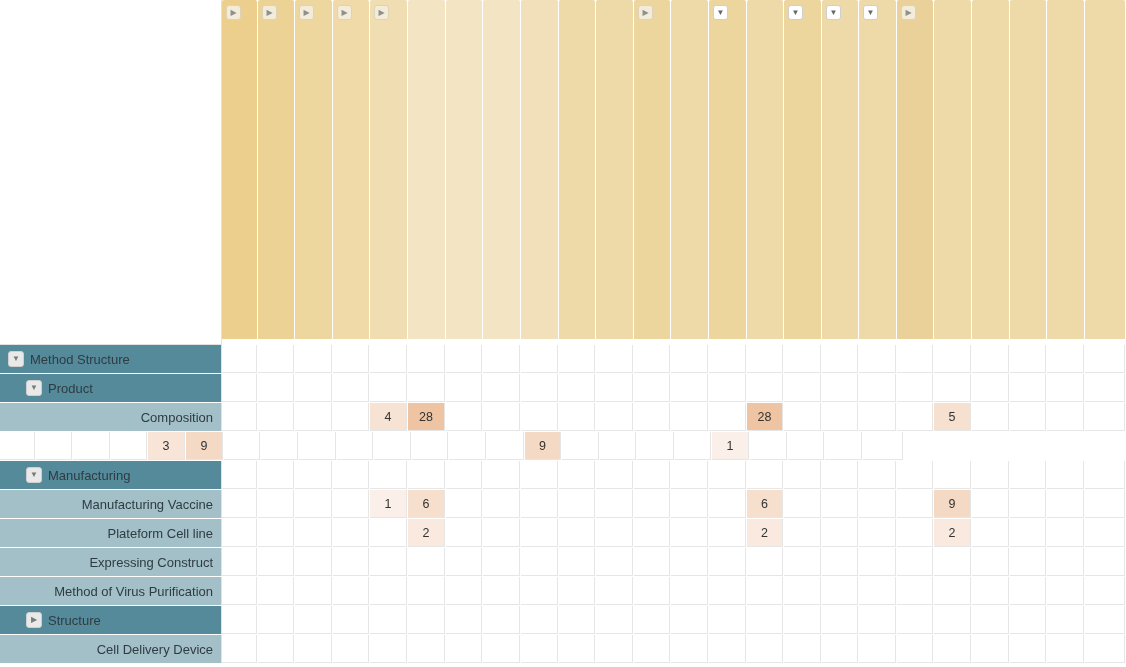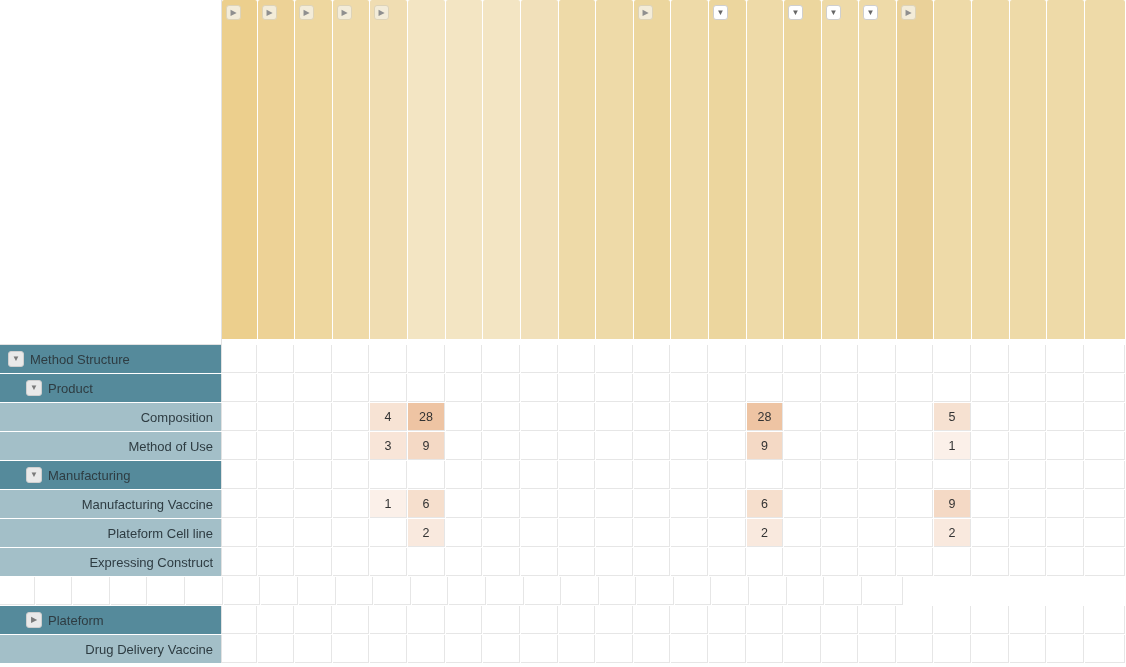--- a/index.html
+++ b/index.html
@@ -188,23 +188,20 @@
           <div class="cell" style="width: 37px; background: rgb(255, 255, 255);"></div>
           <div class="cell" style="width: 36px; background: rgb(255, 255, 255);"></div>
           <div class="cell" style="width: 37px; background: rgb(246, 225, 209);">5</div>
           <div class="cell" style="width: 37px; background: rgb(255, 255, 255);"></div>
           <div class="cell" style="width: 36px; background: rgb(255, 255, 255);"></div>
           <div class="cell" style="width: 37px; background: rgb(255, 255, 255);"></div>
           <div class="cell" style="width: 40px; background: rgb(255, 255, 255);"></div>
         </div>
       </div>
       <div class="row">
-        <div class="rowlabel lvl2">
-          <span class="rlbl">Method of Use</span>
-        </div>
         <div class="cells">
           <div class="cell" style="width: 35px; background: rgb(255, 255, 255);"></div>
           <div class="cell" style="width: 36px; background: rgb(255, 255, 255);"></div>
           <div class="cell" style="width: 37px; background: rgb(255, 255, 255);"></div>
           <div class="cell" style="width: 36px; background: rgb(255, 255, 255);"></div>
           <div class="cell" style="width: 37px; background: rgb(248, 229, 216);">3</div>
           <div class="cell" style="width: 37px; background: rgb(244, 217, 197);">9</div>
           <div class="cell" style="width: 36px; background: rgb(255, 255, 255);"></div>
           <div class="cell" style="width: 37px; background: rgb(255, 255, 255);"></div>
           <div class="cell" style="width: 37px; background: rgb(255, 255, 255);"></div>
@@ -344,20 +341,23 @@
           <div class="cell" style="width: 37px; background: rgb(255, 255, 255);"></div>
           <div class="cell" style="width: 36px; background: rgb(255, 255, 255);"></div>
           <div class="cell" style="width: 37px; background: rgb(255, 255, 255);"></div>
           <div class="cell" style="width: 37px; background: rgb(255, 255, 255);"></div>
           <div class="cell" style="width: 36px; background: rgb(255, 255, 255);"></div>
           <div class="cell" style="width: 37px; background: rgb(255, 255, 255);"></div>
           <div class="cell" style="width: 40px; background: rgb(255, 255, 255);"></div>
         </div>
       </div>
       <div class="row">
+        <div class="rowlabel lvl2">
+          <span class="rlbl">Method of Virus Purification</span>
+        </div>
         <div class="cells">
           <div class="cell" style="width: 35px; background: rgb(255, 255, 255);"></div>
           <div class="cell" style="width: 36px; background: rgb(255, 255, 255);"></div>
           <div class="cell" style="width: 37px; background: rgb(255, 255, 255);"></div>
           <div class="cell" style="width: 36px; background: rgb(255, 255, 255);"></div>
           <div class="cell" style="width: 37px; background: rgb(255, 255, 255);"></div>
           <div class="cell" style="width: 37px; background: rgb(255, 255, 255);"></div>
           <div class="cell" style="width: 36px; background: rgb(255, 255, 255);"></div>
           <div class="cell" style="width: 37px; background: rgb(255, 255, 255);"></div>
           <div class="cell" style="width: 37px; background: rgb(255, 255, 255);"></div>
@@ -374,21 +374,21 @@
           <div class="cell" style="width: 37px; background: rgb(255, 255, 255);"></div>
           <div class="cell" style="width: 37px; background: rgb(255, 255, 255);"></div>
           <div class="cell" style="width: 36px; background: rgb(255, 255, 255);"></div>
           <div class="cell" style="width: 37px; background: rgb(255, 255, 255);"></div>
           <div class="cell" style="width: 40px; background: rgb(255, 255, 255);"></div>
         </div>
       </div>
       <div class="row">
         <div class="rowlabel lvl1">
           <span class="rtri">▶</span>
-          <span class="rlbl">Plateform</span>
+          <span class="rlbl">Structure</span>
         </div>
         <div class="cells">
           <div class="cell" style="width: 35px; background: rgb(255, 255, 255);"></div>
           <div class="cell" style="width: 36px; background: rgb(255, 255, 255);"></div>
           <div class="cell" style="width: 37px; background: rgb(255, 255, 255);"></div>
           <div class="cell" style="width: 36px; background: rgb(255, 255, 255);"></div>
           <div class="cell" style="width: 37px; background: rgb(255, 255, 255);"></div>
           <div class="cell" style="width: 37px; background: rgb(255, 255, 255);"></div>
           <div class="cell" style="width: 36px; background: rgb(255, 255, 255);"></div>
           <div class="cell" style="width: 37px; background: rgb(255, 255, 255);"></div>
@@ -405,21 +405,21 @@
           <div class="cell" style="width: 36px; background: rgb(255, 255, 255);"></div>
           <div class="cell" style="width: 37px; background: rgb(255, 255, 255);"></div>
           <div class="cell" style="width: 37px; background: rgb(255, 255, 255);"></div>
           <div class="cell" style="width: 36px; background: rgb(255, 255, 255);"></div>
           <div class="cell" style="width: 37px; background: rgb(255, 255, 255);"></div>
           <div class="cell" style="width: 40px; background: rgb(255, 255, 255);"></div>
         </div>
       </div>
       <div class="row">
         <div class="rowlabel lvl1b">
-          <span class="rlbl">Drug Delivery Vaccine</span>
+          <span class="rlbl">Cell Delivery Device</span>
         </div>
         <div class="cells">
           <div class="cell" style="width: 35px; background: rgb(255, 255, 255);"></div>
           <div class="cell" style="width: 36px; background: rgb(255, 255, 255);"></div>
           <div class="cell" style="width: 37px; background: rgb(255, 255, 255);"></div>
           <div class="cell" style="width: 36px; background: rgb(255, 255, 255);"></div>
           <div class="cell" style="width: 37px; background: rgb(255, 255, 255);"></div>
           <div class="cell" style="width: 37px; background: rgb(255, 255, 255);"></div>
           <div class="cell" style="width: 36px; background: rgb(255, 255, 255);"></div>
           <div class="cell" style="width: 37px; background: rgb(255, 255, 255);"></div>

